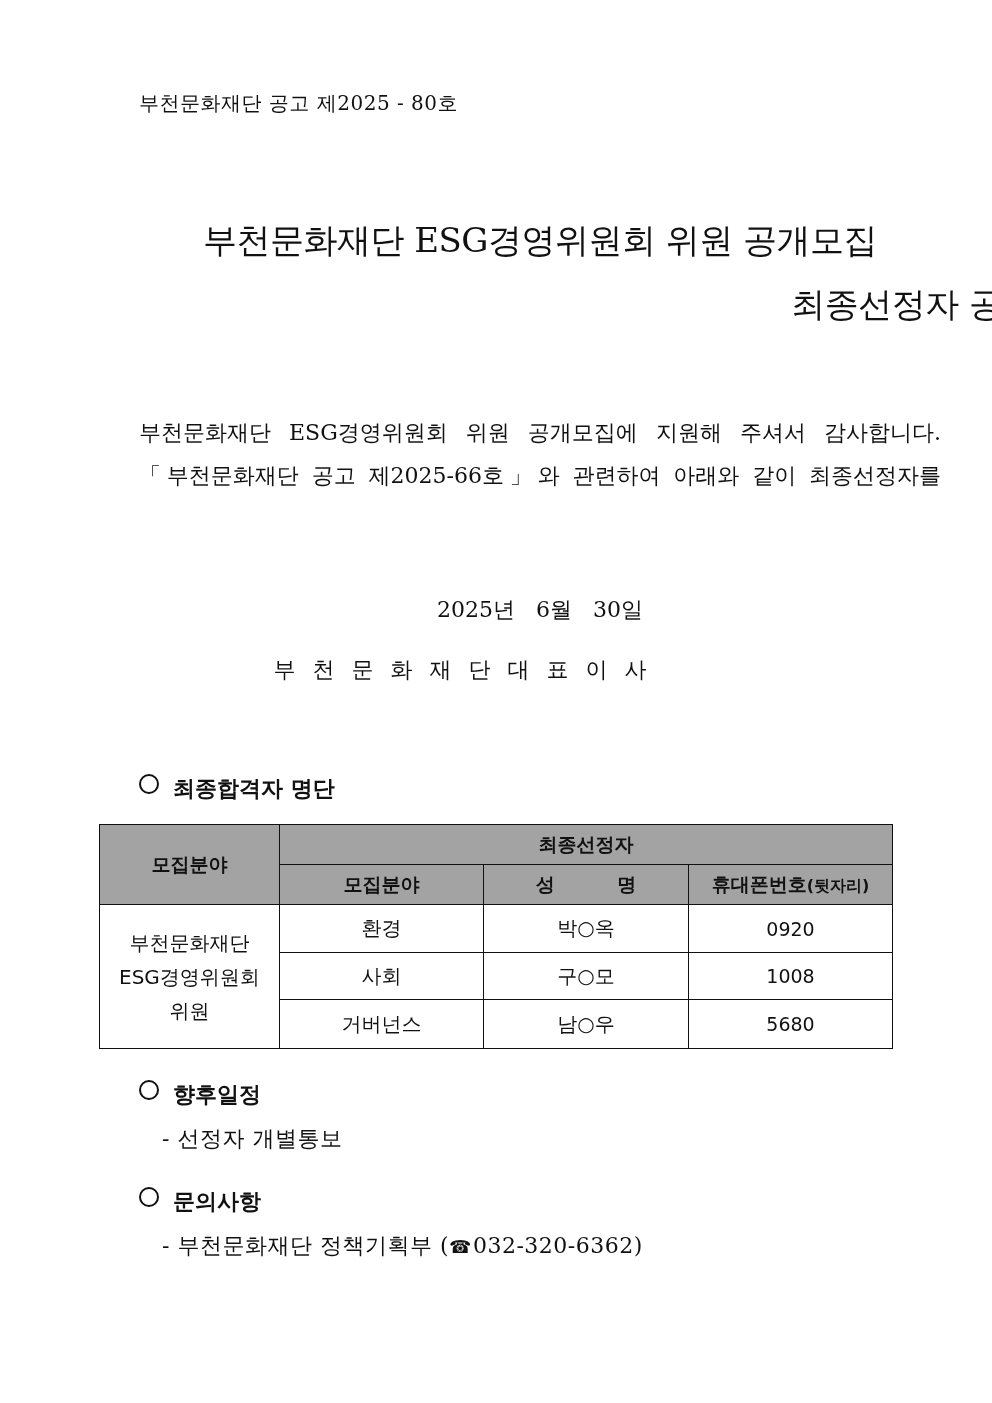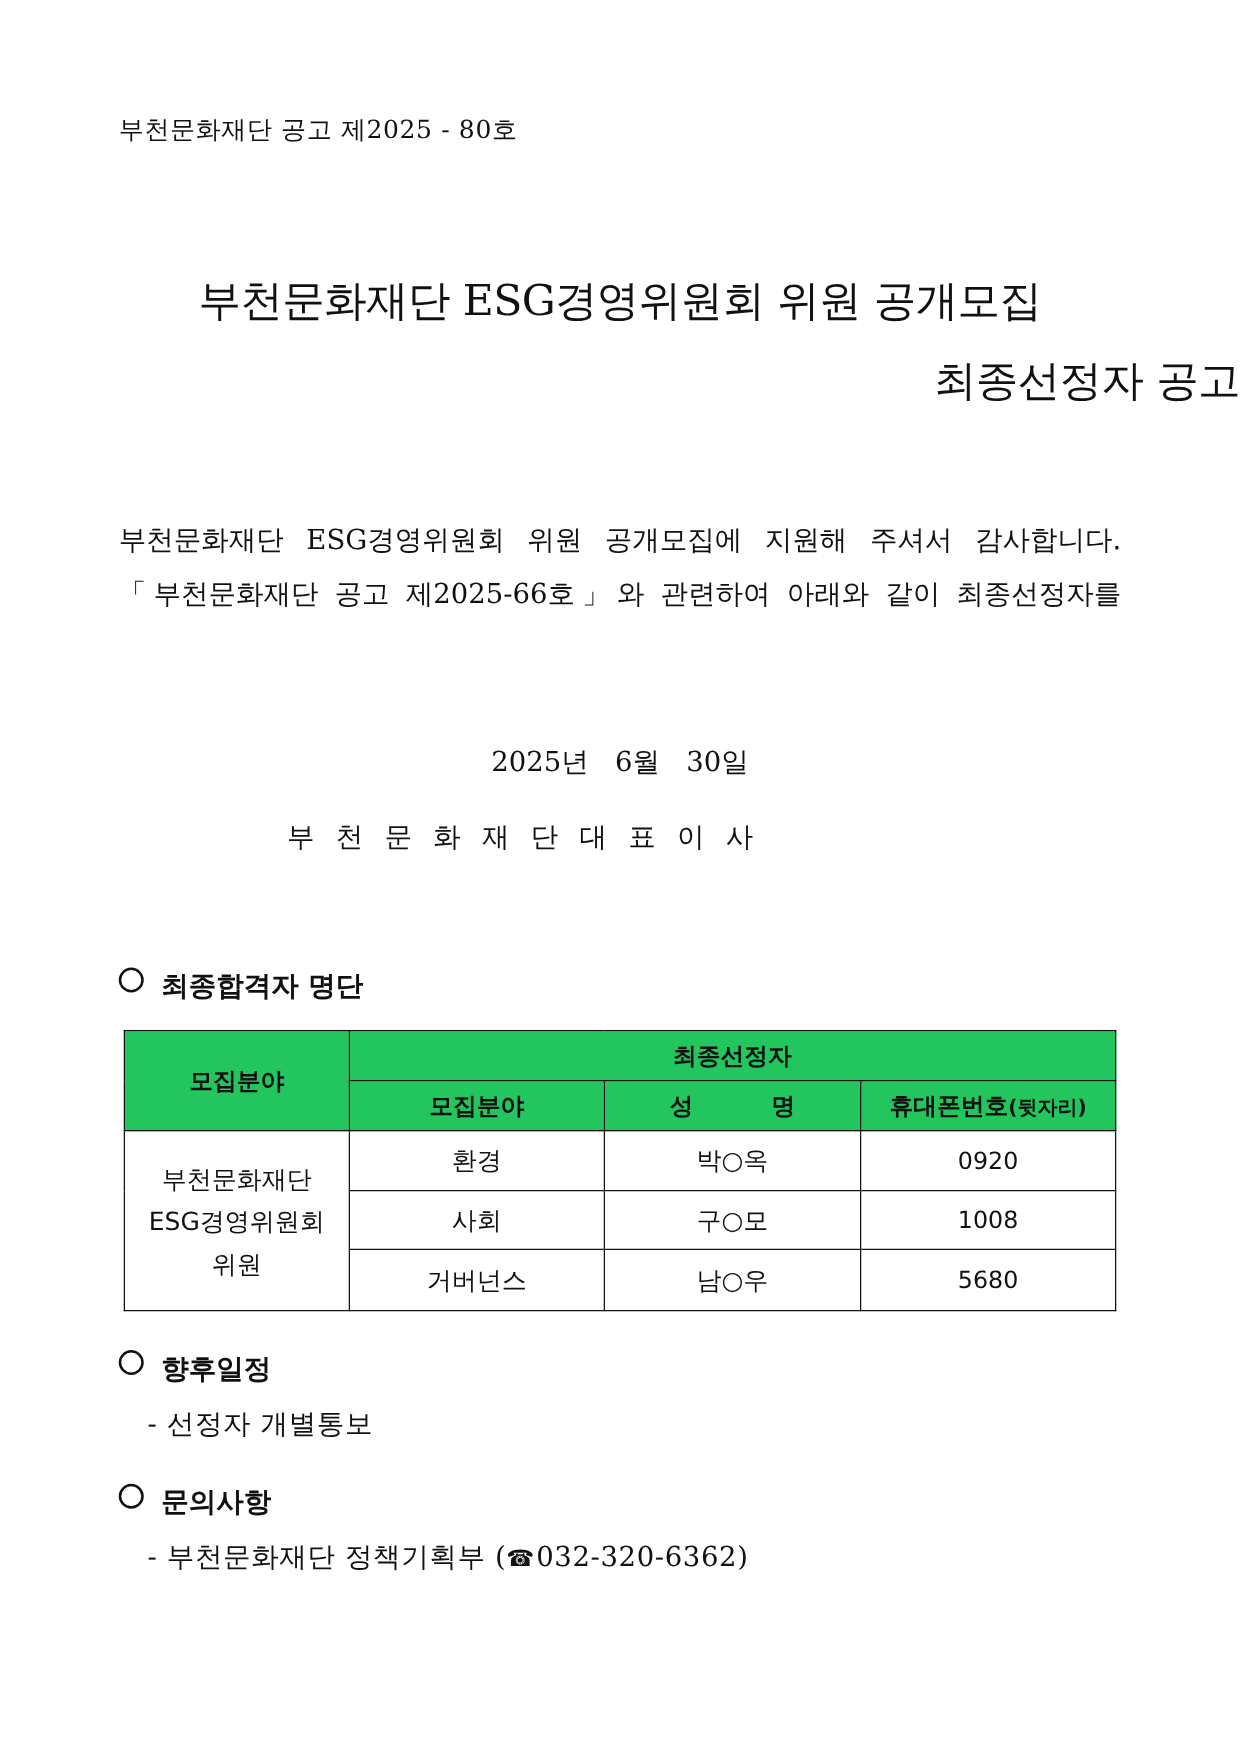--- a/index.html
+++ b/index.html
@@ -8,21 +8,21 @@
     background: #ffffff;
   }
   body {
     width: 992px;
     height: 1403px;
     position: relative;
     color: #111111;
     font-family: "DejaVu Serif", "Liberation Serif", serif;
     overflow: hidden;
   }
-  .abs { position: absolute; }
+  .abs { position: absolute; margin-left: 44px; }
 
   .notice-number {
     left: 95px; top: 90px;
     font-size: 20px;
     letter-spacing: 0.5px;
     white-space: nowrap;
   }
   .title {
     left: 0; width: 992px;
     text-align: center;
@@ -97,21 +97,21 @@
     font-family: "DejaVu Sans", "Liberation Sans", sans-serif;
     color: #111;
   }
   table.results td, table.results th {
     border: 1px solid #111;
     text-align: center;
     padding: 0;
     font-size: 19px;
   }
   table.results th {
-    background: #22c55e;
+    background: #a3a3a3;
     font-weight: bold;
   }
   .c1 { width: 179px; }
   .c2 { width: 203px; }
   .c3 { width: 204px; }
   .c4 { width: 203px; }
   .hrow1 { height: 40px; }
   .hrow2 { height: 40px; }
   .drow1 { height: 48px; }
   .drow2 { height: 47px; }

